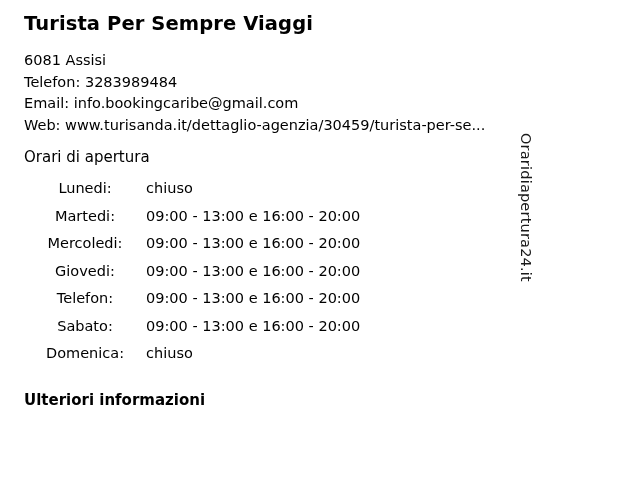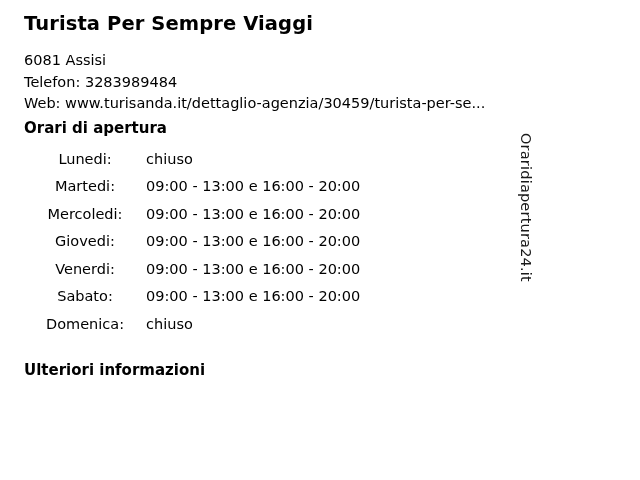--- a/index.html
+++ b/index.html
@@ -35,22 +35,22 @@
     margin: 0 0 12px 0;
     letter-spacing: 0.1px;
   }
   .addr-line {
     font-size: 14.5px;
     line-height: 21.5px;
     white-space: nowrap;
   }
   .section-head {
     font-size: 15px;
-    font-weight: bold;
-    margin-top: 4px;
+    font-weight: normal;
+    margin-top: 12px;
     margin-bottom: 13px;
   }
   .hours-table {
     border-collapse: collapse;
     font-size: 14.5px;
   }
   .hours-table td {
     padding: 0 0 9.5px 0;
     vertical-align: top;
     line-height: 18px;
@@ -87,20 +87,21 @@
 <body>
 
 <div class="page">
 
   <div class="content">
 
     <h1 class="title">Turista Per Sempre Viaggi</h1>
 
     <div class="addr-line">6081 Assisi</div>
     <div class="addr-line">Telefon: 3283989484</div>
+    <div class="addr-line">Email: info.bookingcaribe@gmail.com</div>
     <div class="addr-line">Web: www.turisanda.it/dettaglio-agenzia/30459/turista-per-se...</div>
 
     <div class="section-head">Orari di apertura</div>
 
     <table class="hours-table">
       <tbody>
         <tr>
           <td class="day">Lunedi:</td>
           <td class="val">chiuso</td>
         </tr>
@@ -110,21 +111,21 @@
         </tr>
         <tr>
           <td class="day">Mercoledi:</td>
           <td class="val">09:00 - 13:00 e 16:00 - 20:00</td>
         </tr>
         <tr>
           <td class="day">Giovedi:</td>
           <td class="val">09:00 - 13:00 e 16:00 - 20:00</td>
         </tr>
         <tr>
-          <td class="day">Venerdi:</td>
+          <td class="day">Telefon:</td>
           <td class="val">09:00 - 13:00 e 16:00 - 20:00</td>
         </tr>
         <tr>
           <td class="day">Sabato:</td>
           <td class="val">09:00 - 13:00 e 16:00 - 20:00</td>
         </tr>
         <tr>
           <td class="day">Domenica:</td>
           <td class="val">chiuso</td>
         </tr>

